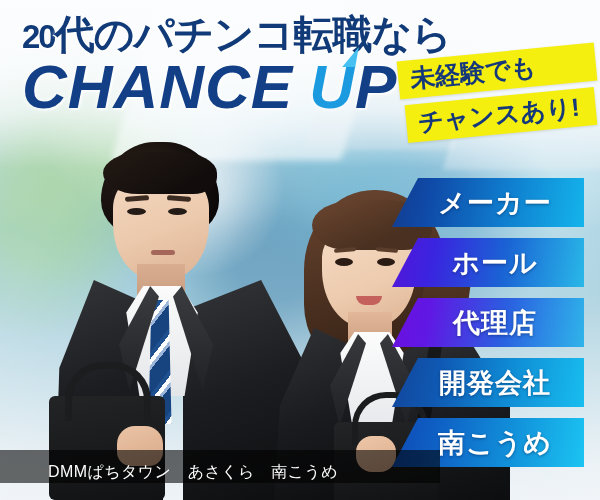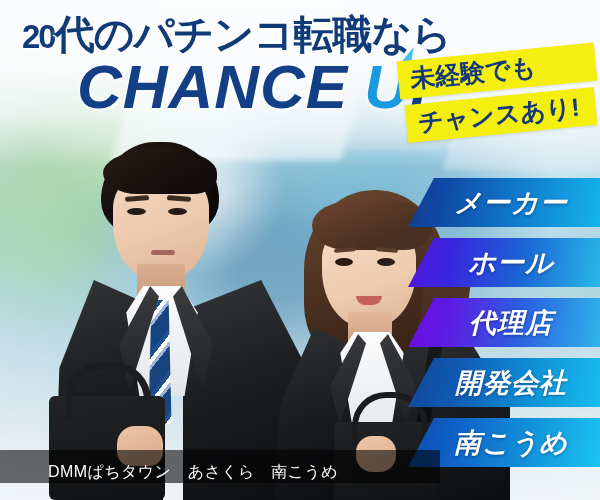--- a/index.html
+++ b/index.html
@@ -295,21 +295,20 @@
   .headline-line1 .num {
     font-size: 33px;
     letter-spacing: -2px;
   }
   .headline-line2 {
     margin-top: 2px;
     white-space: nowrap;
     line-height: 1;
     display: flex;
     align-items: baseline;
-    justify-content: flex-end;
   }
   .logo-chance {
     font-size: 62px;
     font-weight: 700;
     font-style: italic;
     color: #123f86;
     letter-spacing: 1px;
     text-shadow:
        0 0 6px rgba(255,255,255,0.95),
        2px 2px 0 rgba(255,255,255,0.55);
@@ -363,25 +362,24 @@
   }
   .badge-2 {
     margin-top: 6px;
     margin-left: 8px;
     padding-right: 16px;
   }
 
   
   .tags {
     position: absolute;
-    right: 0;
+    right: 16px;
     top: 178px;
     z-index: 21;
     width: 192px;
-    font-style: italic;
   }
   .tag {
     position: relative;
     height: 49px;
     margin-bottom: 11px;
     display: flex;
     align-items: center;
     justify-content: center;
     clip-path: polygon(26px 0, 100% 0, 100% 100%, 0 100%);
   }

